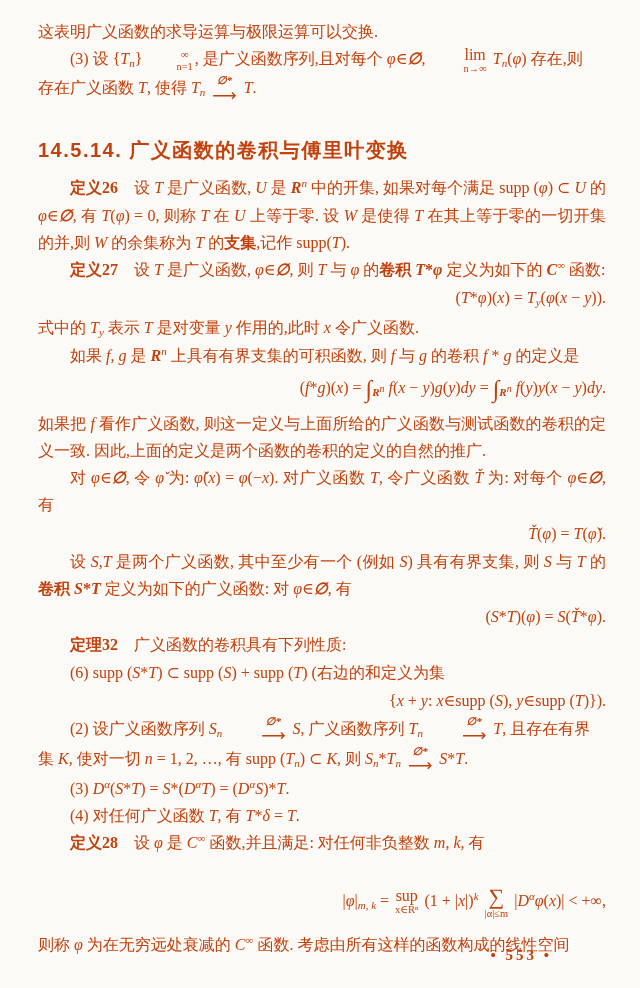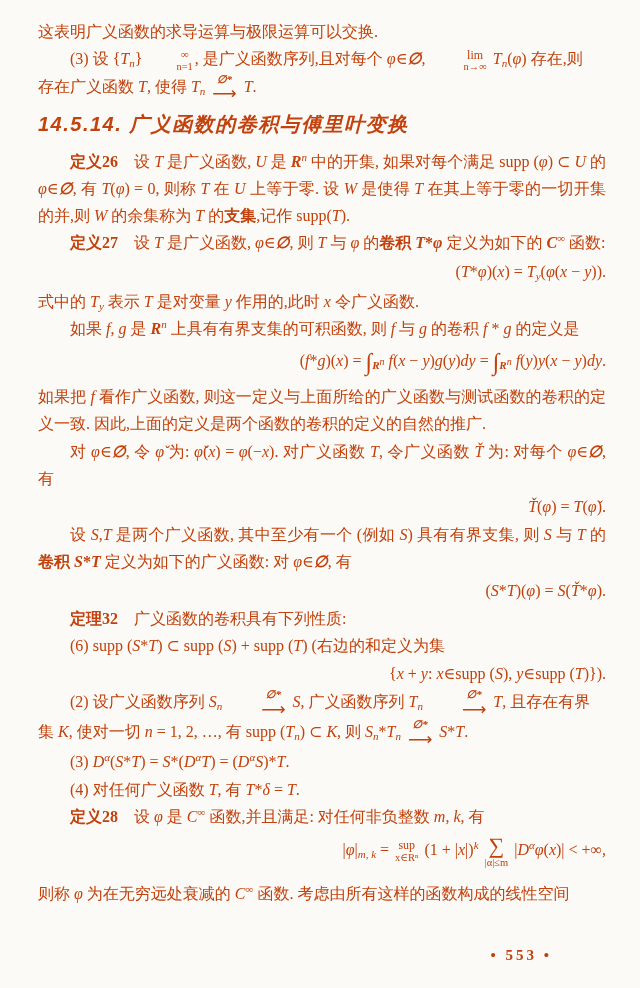--- a/index.html
+++ b/index.html
@@ -12,40 +12,39 @@
     box-sizing:border-box;
     padding:18px 34px 0 38px;
     font-family:"Liberation Serif","DejaVu Serif",serif;
     font-size:16px;
     overflow:hidden;
   }
   .para{margin:0;line-height:1.7;text-align:justify;}
   .indent{text-indent:2em;}
   .heading{
     font-size:20px;font-weight:bold;
-    margin:8px 0 10px;letter-spacing:1.5px;
+    margin:33px 0 10px;letter-spacing:1.5px;
     font-family:"Liberation Sans","DejaVu Sans",sans-serif;
-    font-style:italic;
   }
   .formula{margin:3px 0;text-align:right;line-height:1.45;text-indent:0;}
-  .formula.big{margin:4px 0 12px;}
+  .formula.big{margin:28px 0 12px;}
   .i{font-style:italic;}
   .b{font-weight:bold;}
   .bi{font-weight:bold;font-style:italic;}
   .ds{font-style:italic;font-weight:bold;}
   .sup{font-size:11px;vertical-align:6px;}
   .sub{font-size:11px;vertical-align:-3px;}
   .subsup{font-size:10px;vertical-align:1px;}
   .int{font-size:24px;vertical-align:-4px;}
   .stk{
     display:inline-flex;flex-direction:column;align-items:center;
     vertical-align:middle;line-height:1.05;margin:0 2px;
   }
   .stk-top{font-size:11px;font-style:italic;font-weight:bold;}
-  .stk-mid{font-size:12px;}
+  .stk-mid{font-size:16px;}
   .stk-bot{font-size:10.5px;}
   .arrow{margin:0 3px;}
   .arrow .stk-mid{font-family:"DejaVu Sans",sans-serif;font-size:17px;}
   .sum .stk-mid{font-size:22px;}
   .pageno{
     position:absolute;right:88px;bottom:24px;
     font-weight:bold;letter-spacing:3px;font-size:15px;margin-left:20px;
   }
 </style>
 </head>

